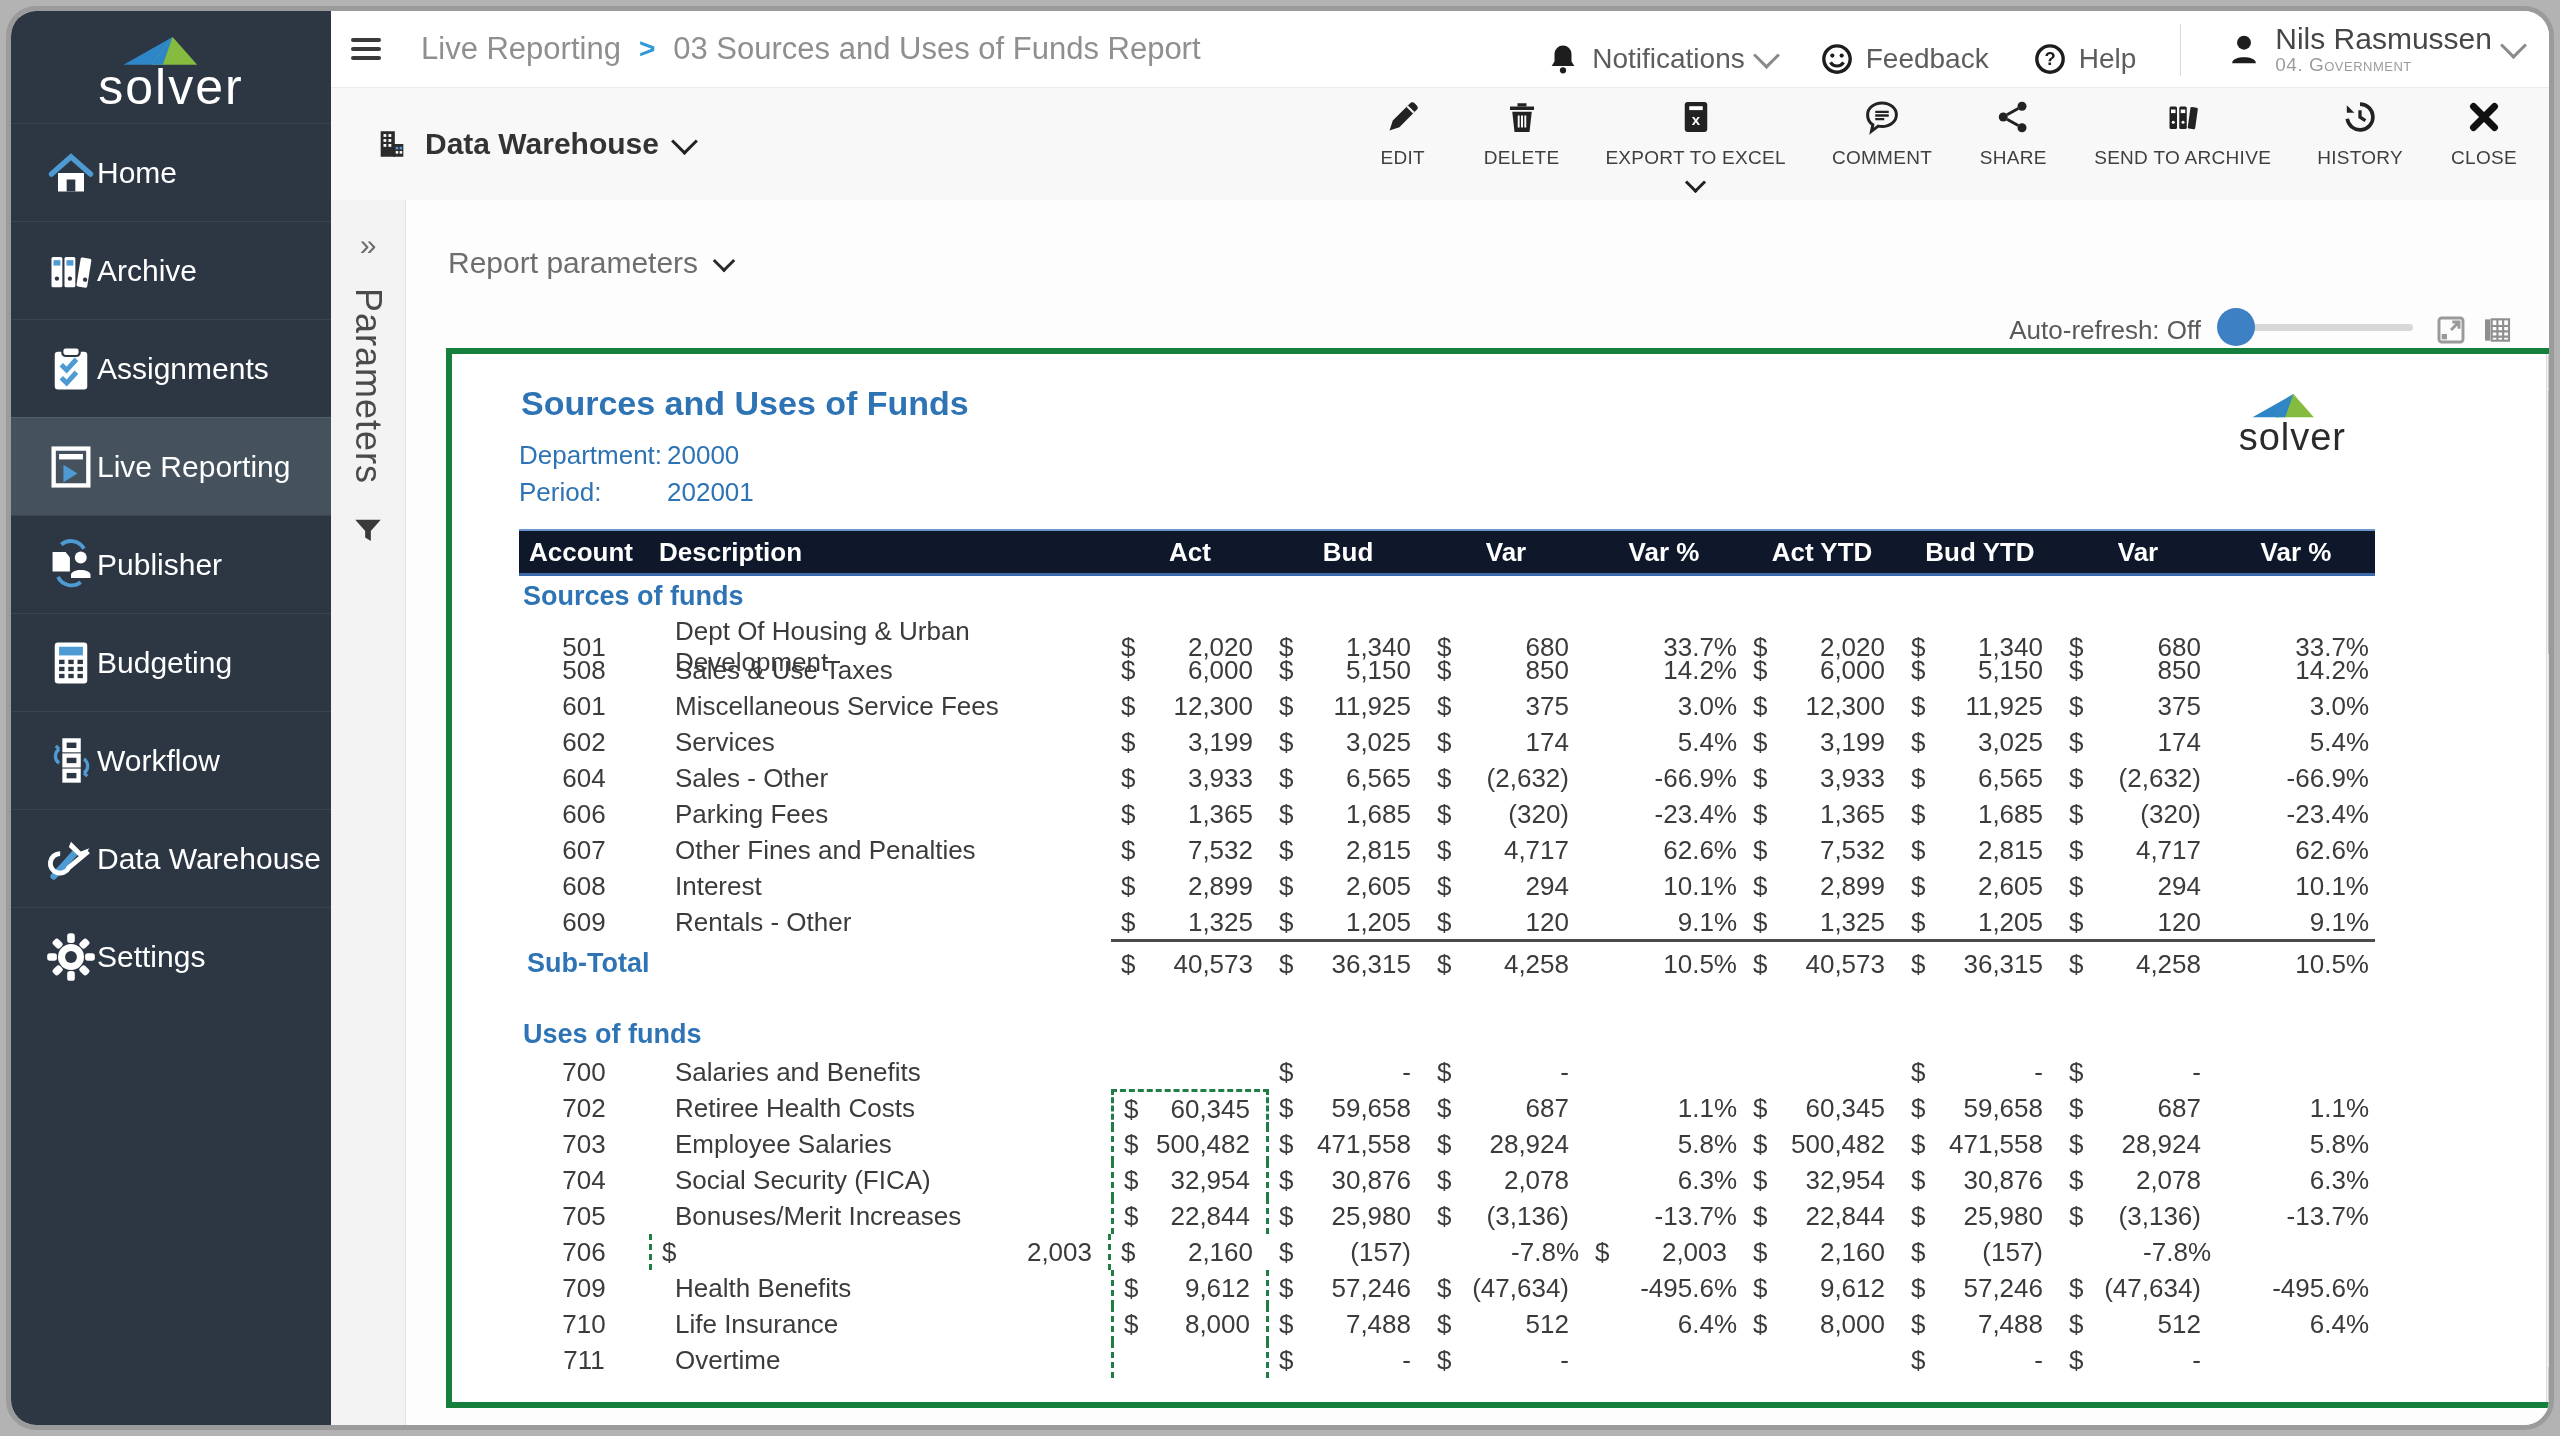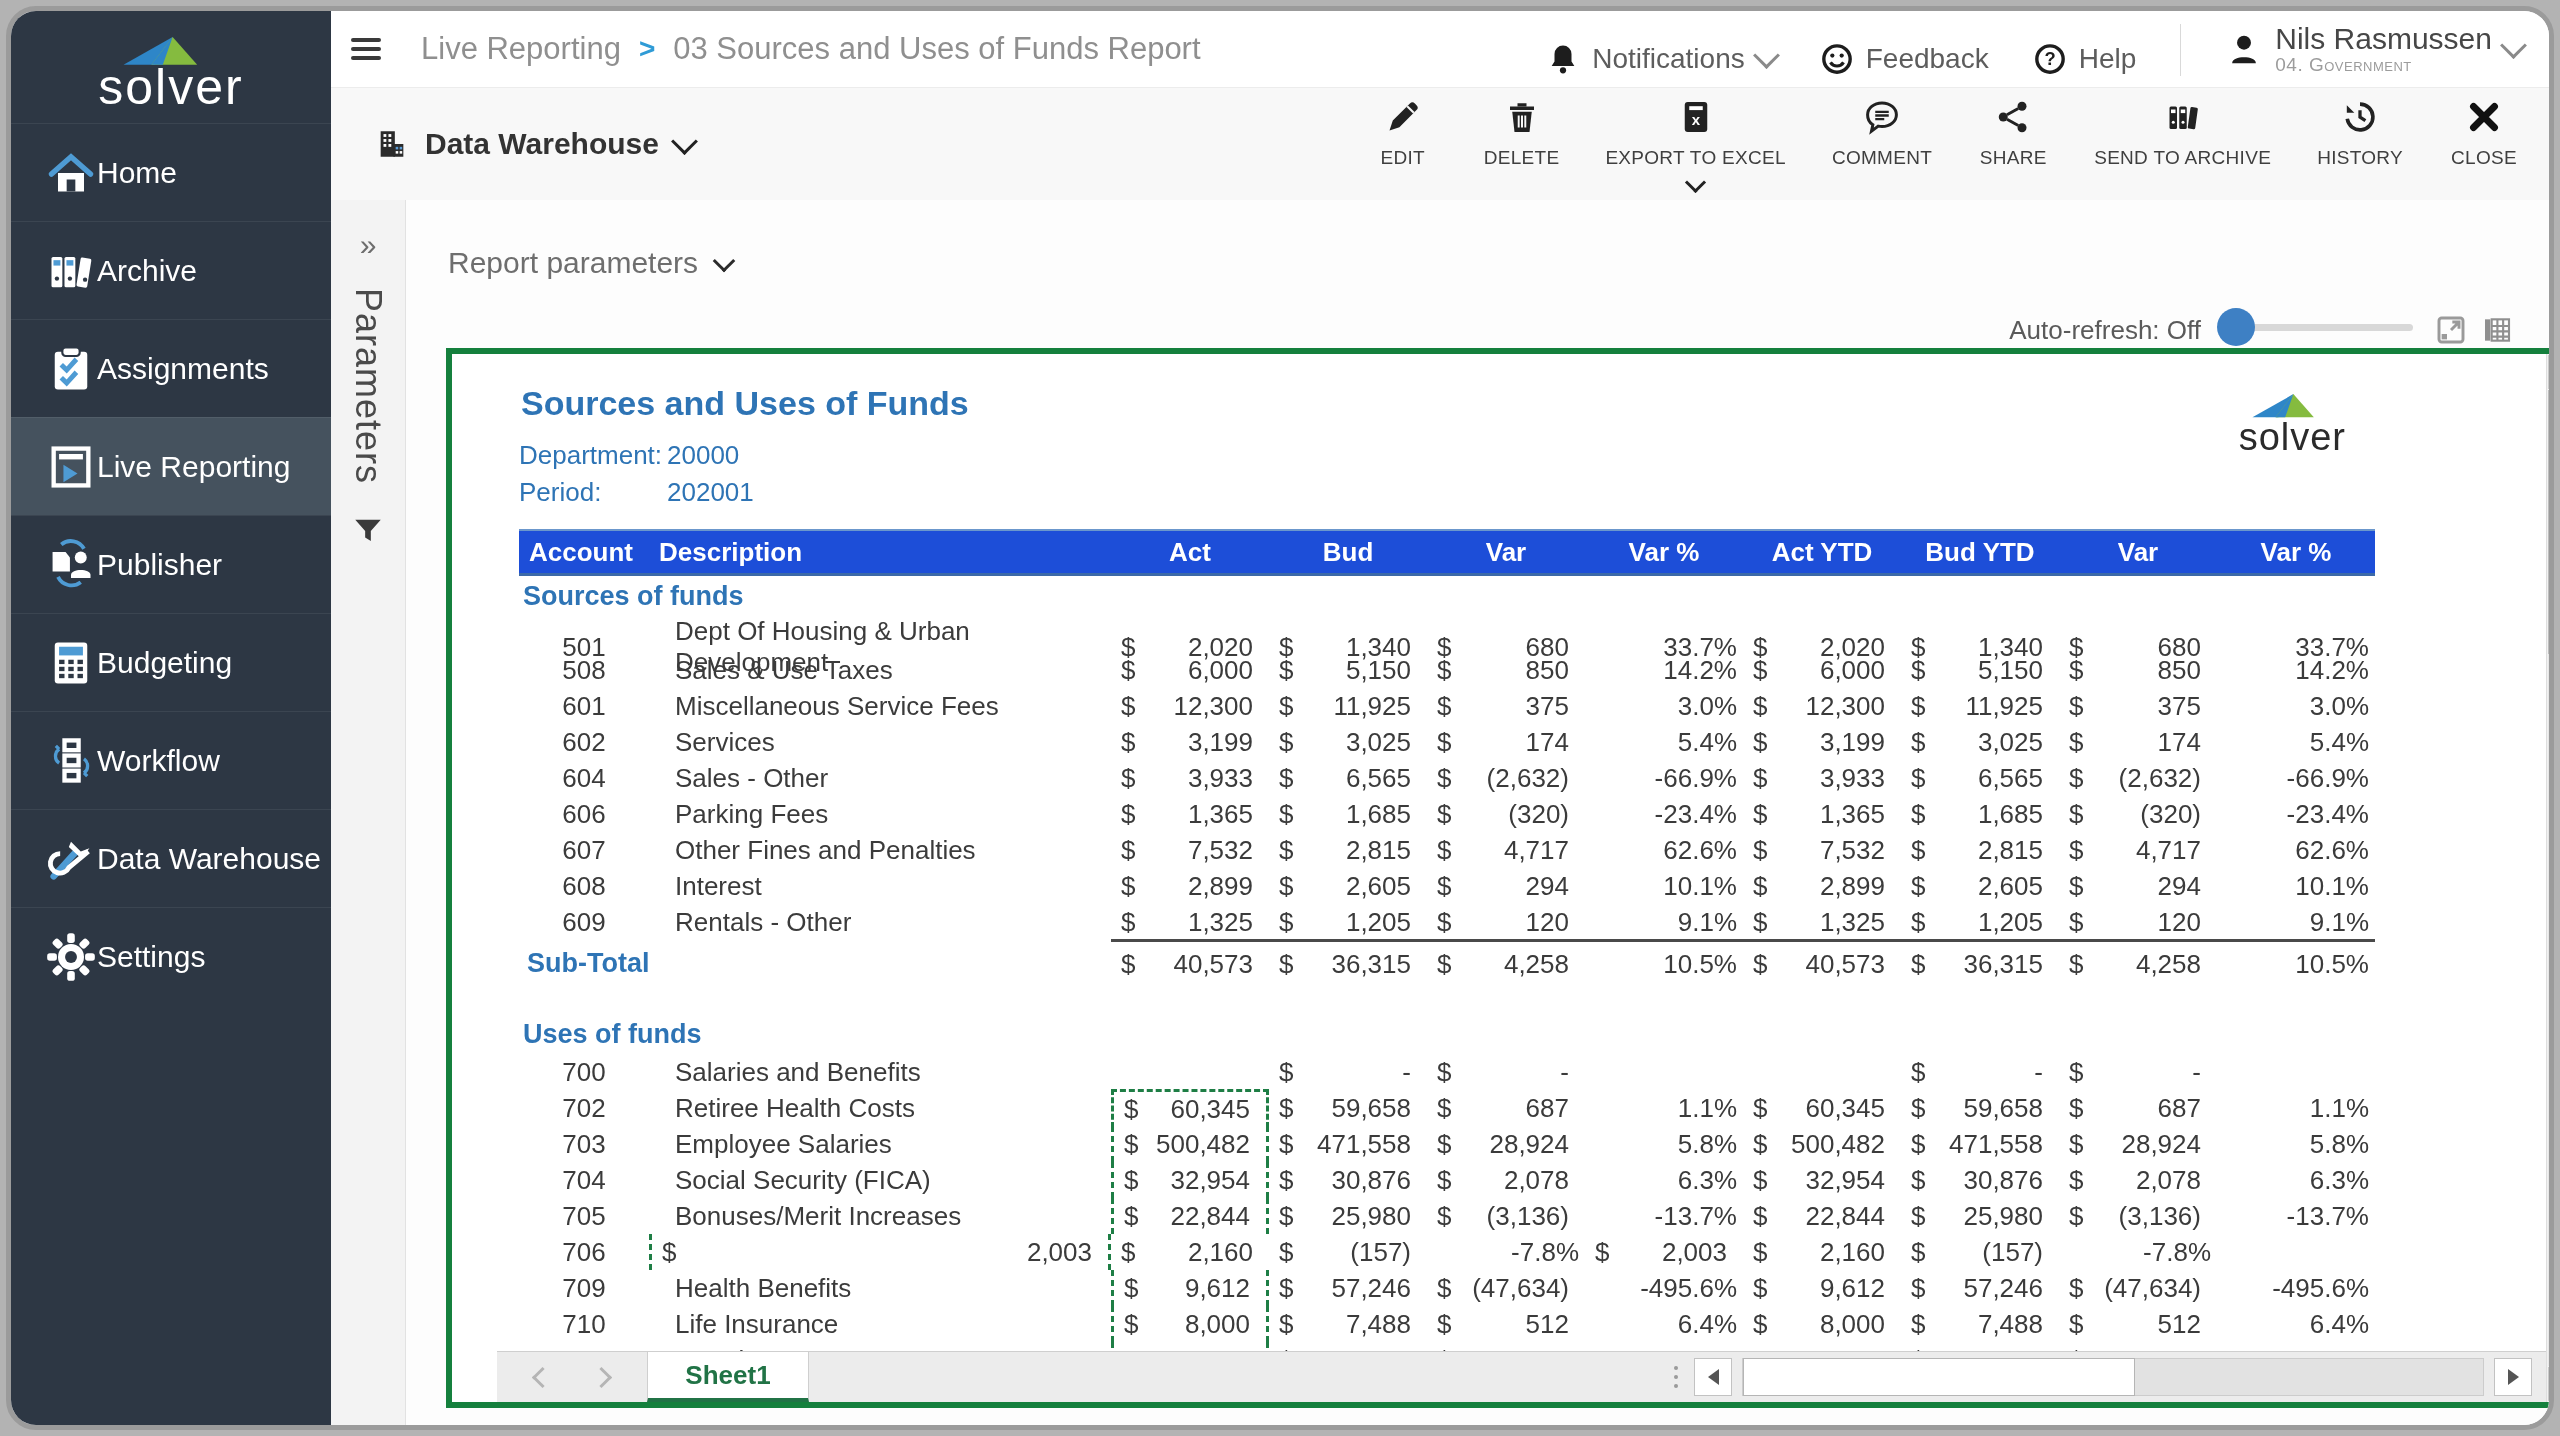--- a/index.html
+++ b/index.html
@@ -79,21 +79,21 @@
   .report-canvas{flex:1;overflow:hidden;position:relative;padding:26px 0 0 22px;}
   .r-title{color:#2e74b5;font-size:34px;font-weight:700;margin:4px 0 14px 2px;}
   .r-meta{display:flex;font-size:26px;color:#2e74b5;line-height:37px;}
   .r-meta .m-label{width:148px;}
   .r-logo{position:absolute;top:36px;right:200px;display:flex;flex-direction:column;align-items:center;}
   .r-logo .mountain{width:86px;height:30px;margin-bottom:-4px;}
   .r-logo .logo-text{font-size:38px;color:#2b2b2b;letter-spacing:1px;}
   
   .rt{margin-top:18px;width:1856px;}
   .t-row{display:grid;grid-template-columns:130px 462px repeat(8,158px);}
-  .t-head{background:#1d4ed8;border-top:2px solid #6b97cc;border-bottom:3px solid #3c69a8;height:42px;align-items:center;}
+  .t-head{background:#0f172a;border-top:2px solid #6b97cc;border-bottom:3px solid #3c69a8;height:42px;align-items:center;}
   .t-head .th{color:#fff;font-size:26px;font-weight:700;}
   .th.left{padding-left:10px;text-align:left;}
   .th.num{text-align:center;}
   .sec-row{height:40px;align-items:center;}
   .sec-head{grid-column:1/-1;color:#2e74b5;font-size:27px;font-weight:700;padding-left:4px;}
   .d-row{height:36px;align-items:center;}
   .cell{font-size:26px;color:#3b3b3b;height:100%;display:flex;align-items:center;}
   .acct{justify-content:center;}
   .desc{padding-left:26px;}
   .val{justify-content:space-between;padding:0 16px 0 10px;}
@@ -1114,43 +1114,20 @@
                     </div>
                     <div class="cell val">
                       <span>$</span>
                       <span>-</span>
                     </div>
                     <div class="cell val"></div>
                   </div>
                 </div>
             </div>
 
-            <div class="sheet-bar">
-              <div class="tab-nav">
-                <span class="tn prev"></span>
-                <span class="tn next"></span>
-              </div>
-              <div class="sheet-tab">Sheet1</div>
-              <div class="sheet-rest">
-                <div class="drag-dots">
-                    <i></i>
-                    <i></i>
-                    <i></i>
-                  </div>
-                <div class="hs-btn">
-                    <span class="tri-l"></span>
-                  </div>
-                <div class="hs-track">
-                  <div class="hs-thumb"></div>
-                </div>
-                <div class="hs-btn">
-                    <span class="tri-r"></span>
-                  </div>
-              </div>
-            </div>
           </div>
 
           <div class="vscroll">
             <div class="vs-btn">
                 <span class="tri-u"></span>
               </div>
             <div class="vs-thumb"></div>
             <div class="vs-track"></div>
             <div class="vs-btn">
                 <span class="tri-d"></span>

